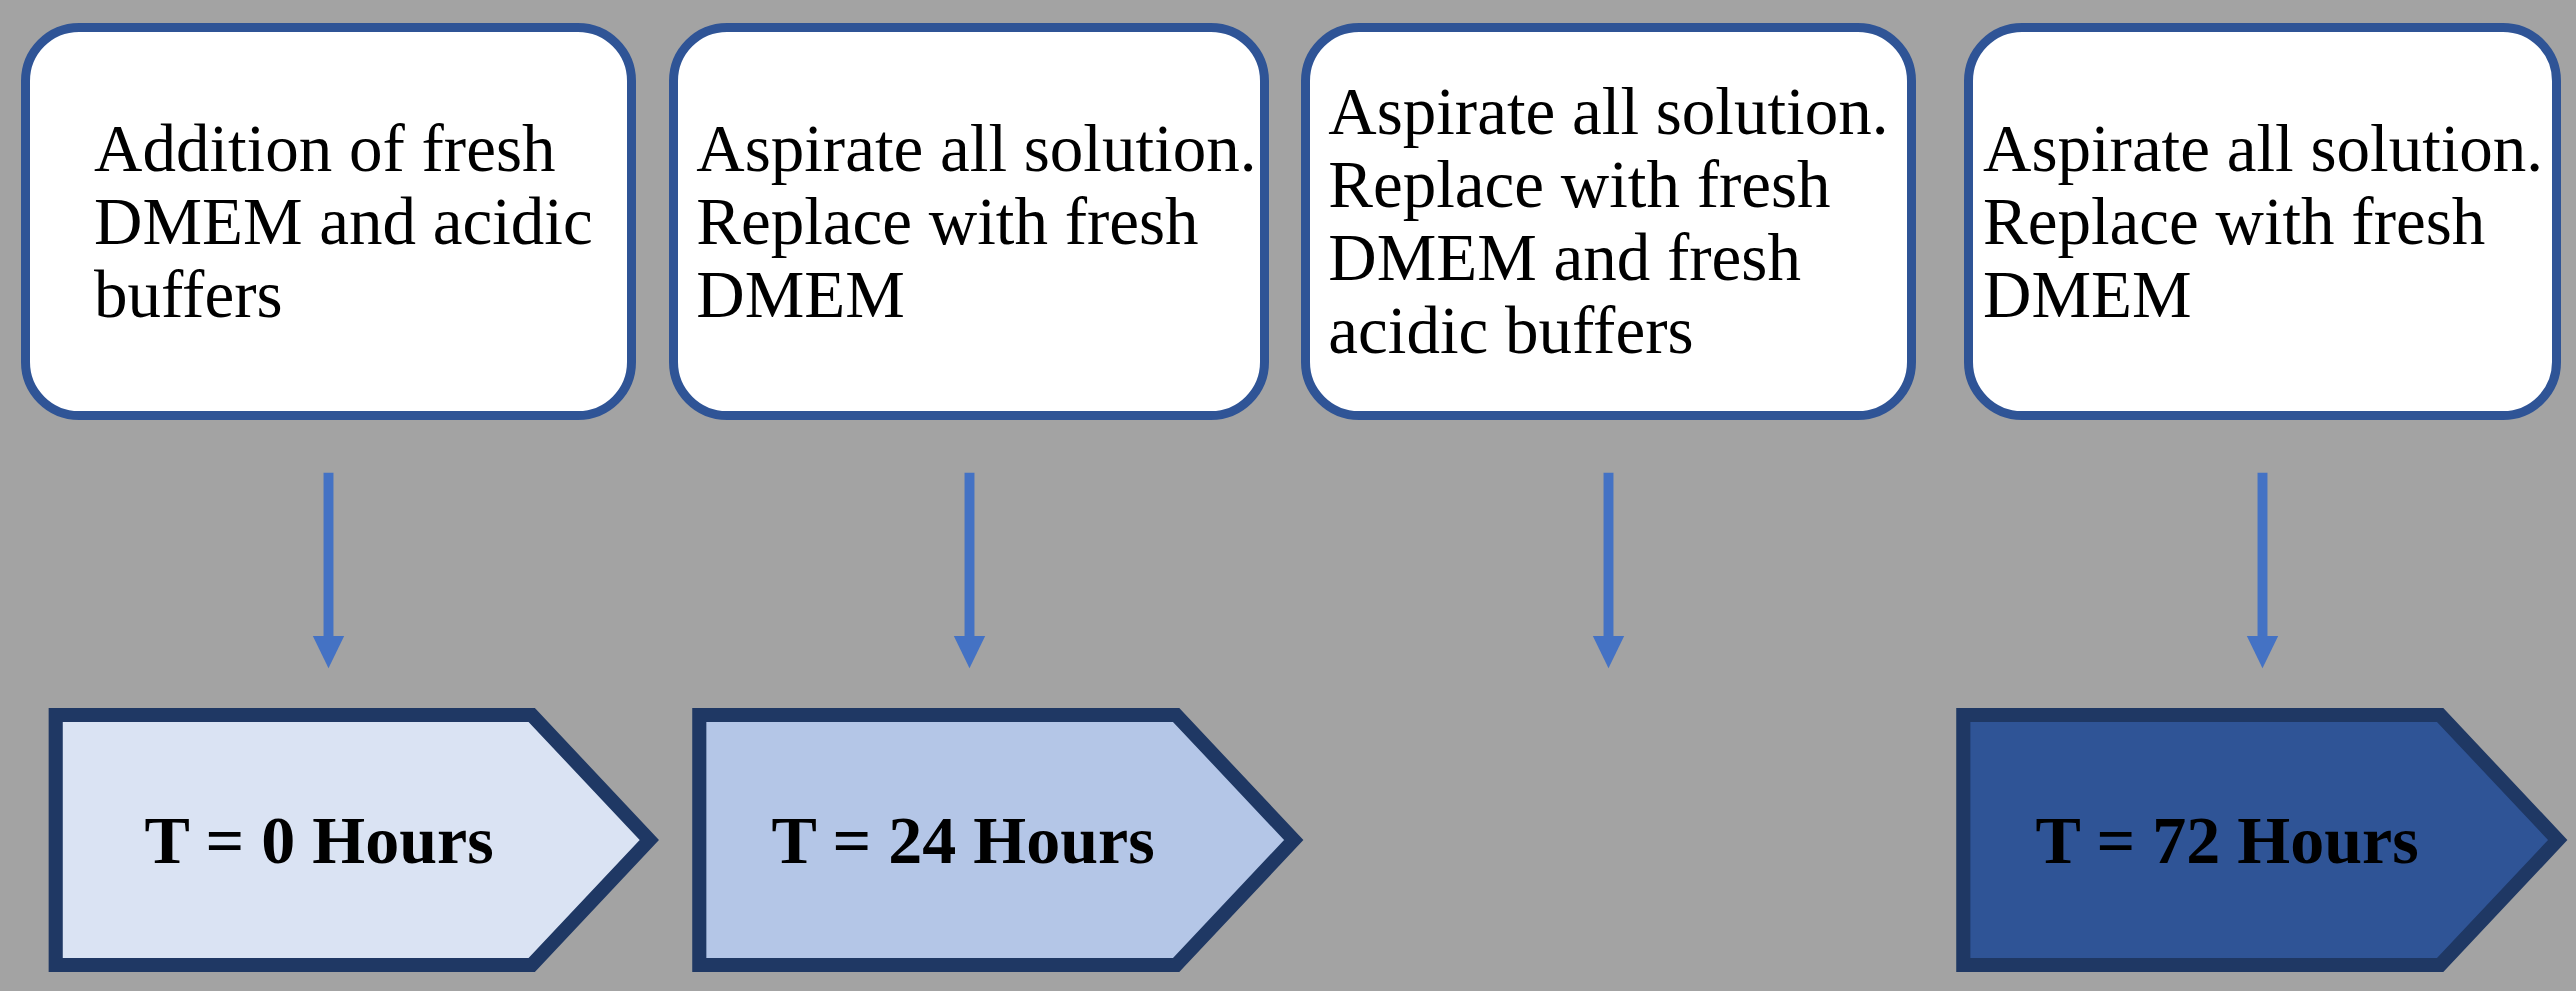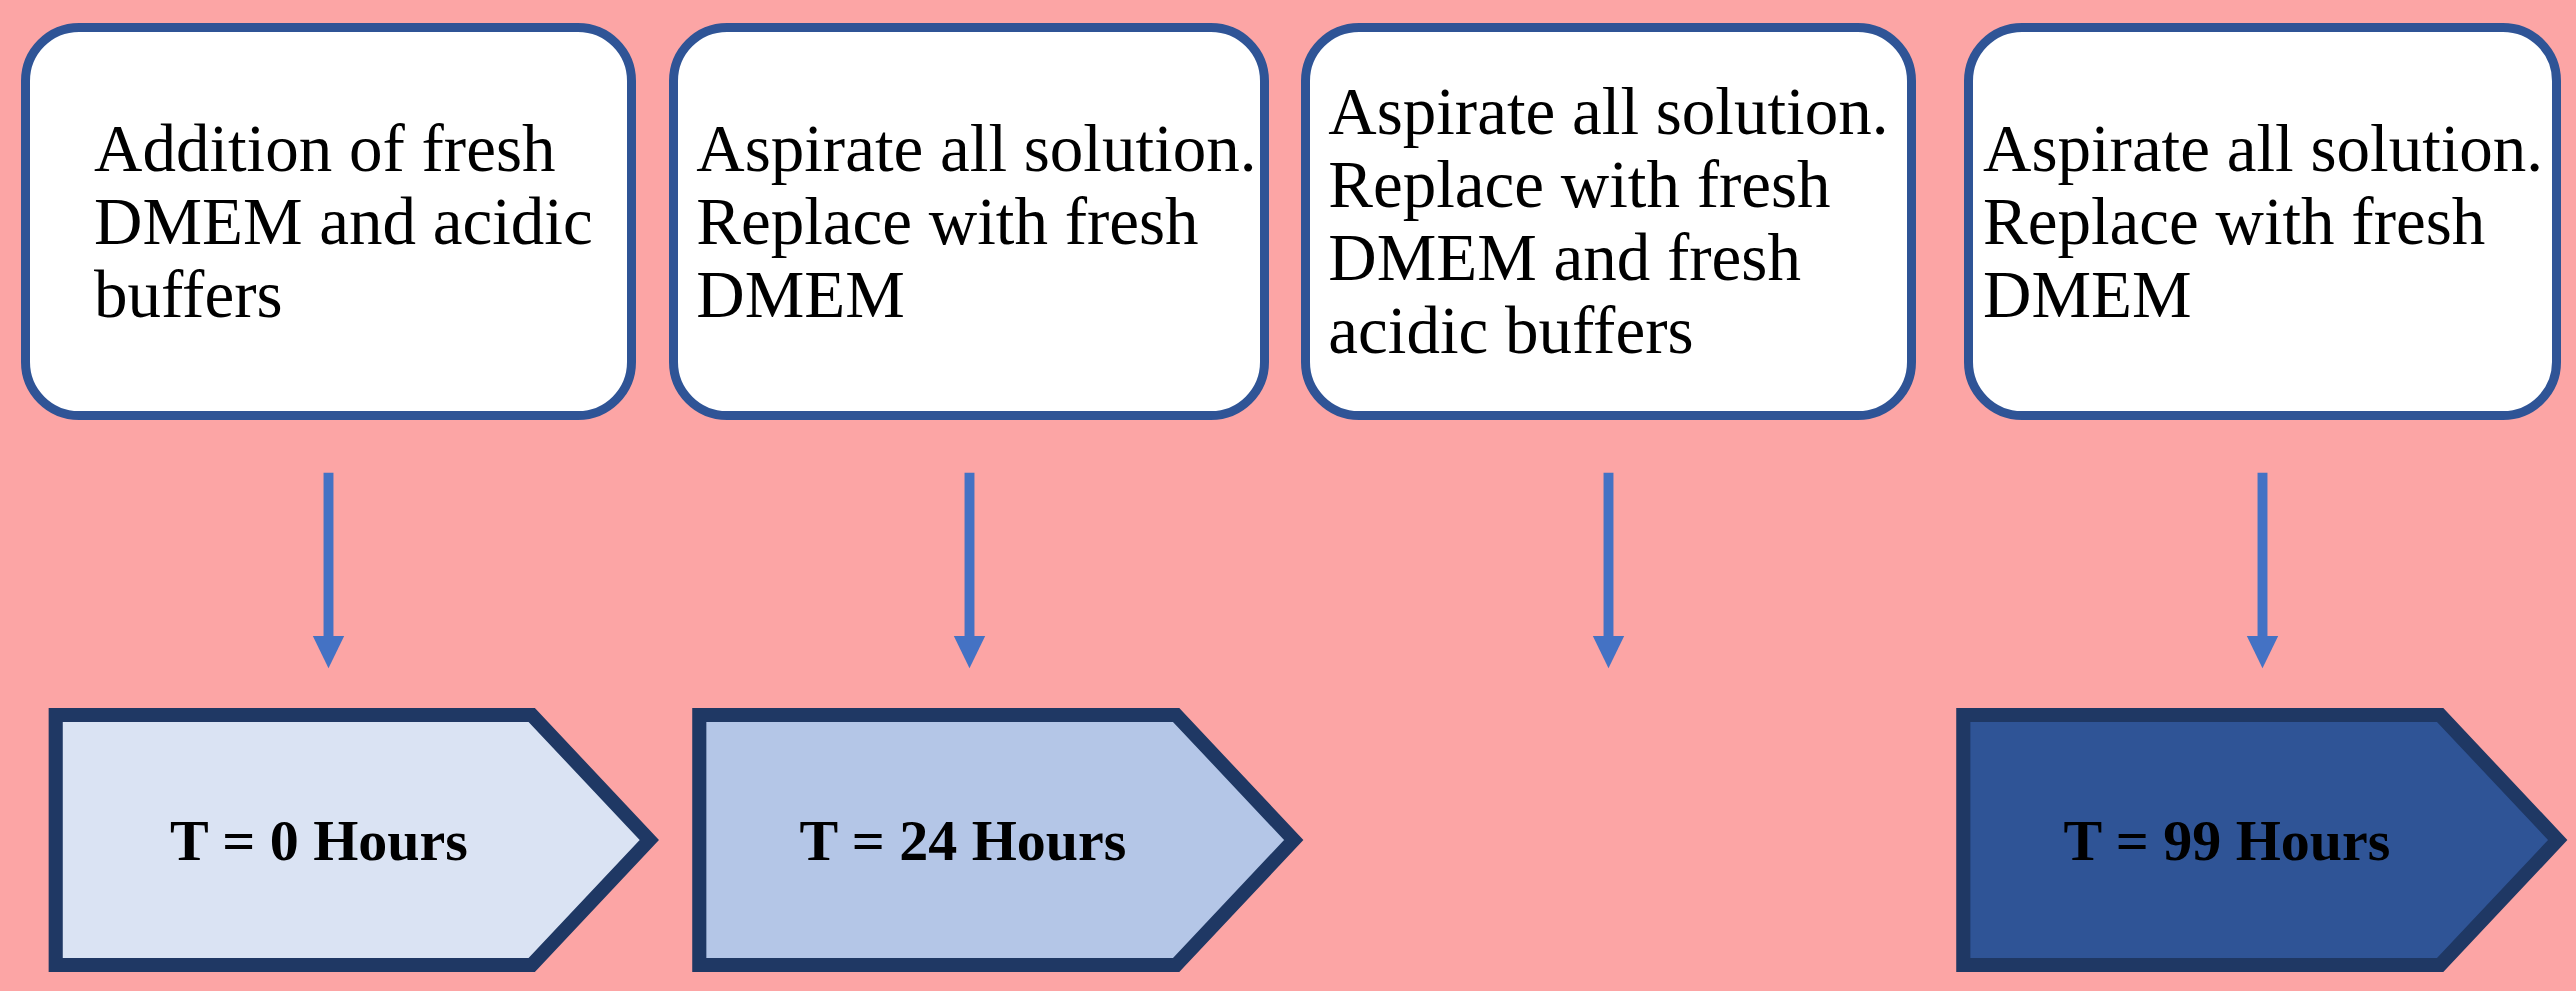--- a/index.html
+++ b/index.html
@@ -8,21 +8,21 @@
     background: #ffffff;
     width: 2576px;
     height: 991px;
     overflow: hidden;
     font-family: "Liberation Serif", "DejaVu Serif", serif;
   }
   .stage {
     position: relative;
     width: 2576px;
     height: 991px;
-    background: #fca5a5;
+    background: #a3a3a3;
   }
   
   .note-box {
     position: absolute;
     top: 22.5px;
     height: 397px;
     box-sizing: border-box;
     border: 9.1px solid var(--box-border, #2F5496);
     border-radius: 58px;
     background: #ffffff;
@@ -70,21 +70,21 @@
     stroke-width: 17;
     stroke-linejoin: miter;
   }
   .chev-label {
     position: absolute;
     left: 0; top: 0; right: 0; bottom: 0;
     display: flex;
     align-items: center;
     justify-content: center;
     padding-right: 67px;
-    font-size: 58px;
+    font-size: 68px;
     font-weight: bold;
     color: var(--label-text, #000000);
     white-space: pre;
   }
   .chev1 { left: 48px;   width: 609px; }
   .chev2 { left: 684px;  width: 609px; margin-left: 8px; }
   .chev3 { left: 1320px; width: 613px; }
   .chev4 { left: 1956px; width: 609px; }
 </style>
 </head>
@@ -149,17 +149,17 @@
   <svg class="arrow arrow4" viewBox="0 0 40 237">
     <g>
         <rect x="14" y="0" width="12" height="201"></rect>
         <polygon points="1,198 39,198 20,237"></polygon>
       </g>
   </svg>
   <div class="chevron chev4">
     <svg width="609" height="264" viewBox="0 0 733 318">
       <polygon class="chev-poly" points="8.5,8.5 583,8.5 724.5,159 583,309.5 8.5,309.5" fill="#2F5496"></polygon>
     </svg>
-    <div class="chev-label">T = 99 Hours</div>
+    <div class="chev-label">T = 72 Hours</div>
   </div>
 
 </div>
 
 
 </body></html>

